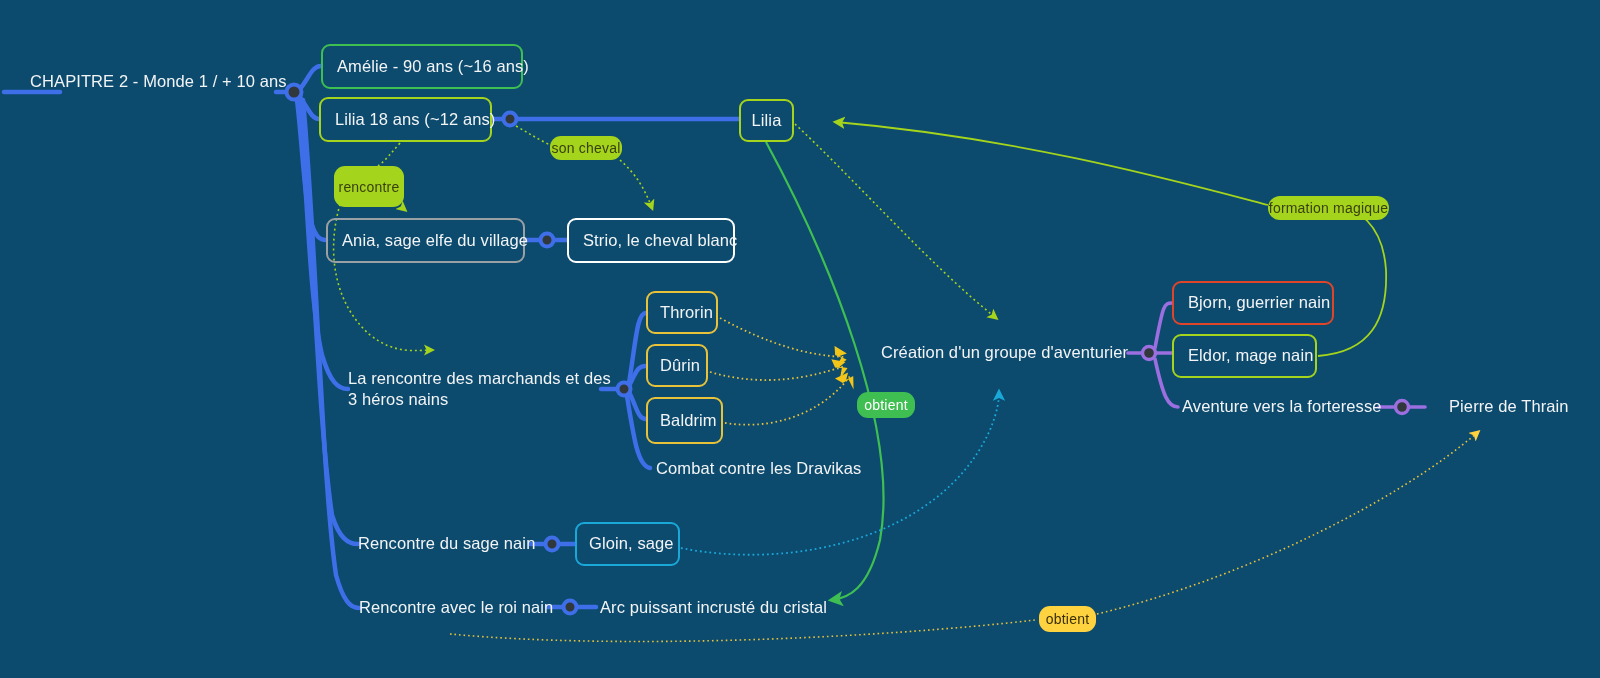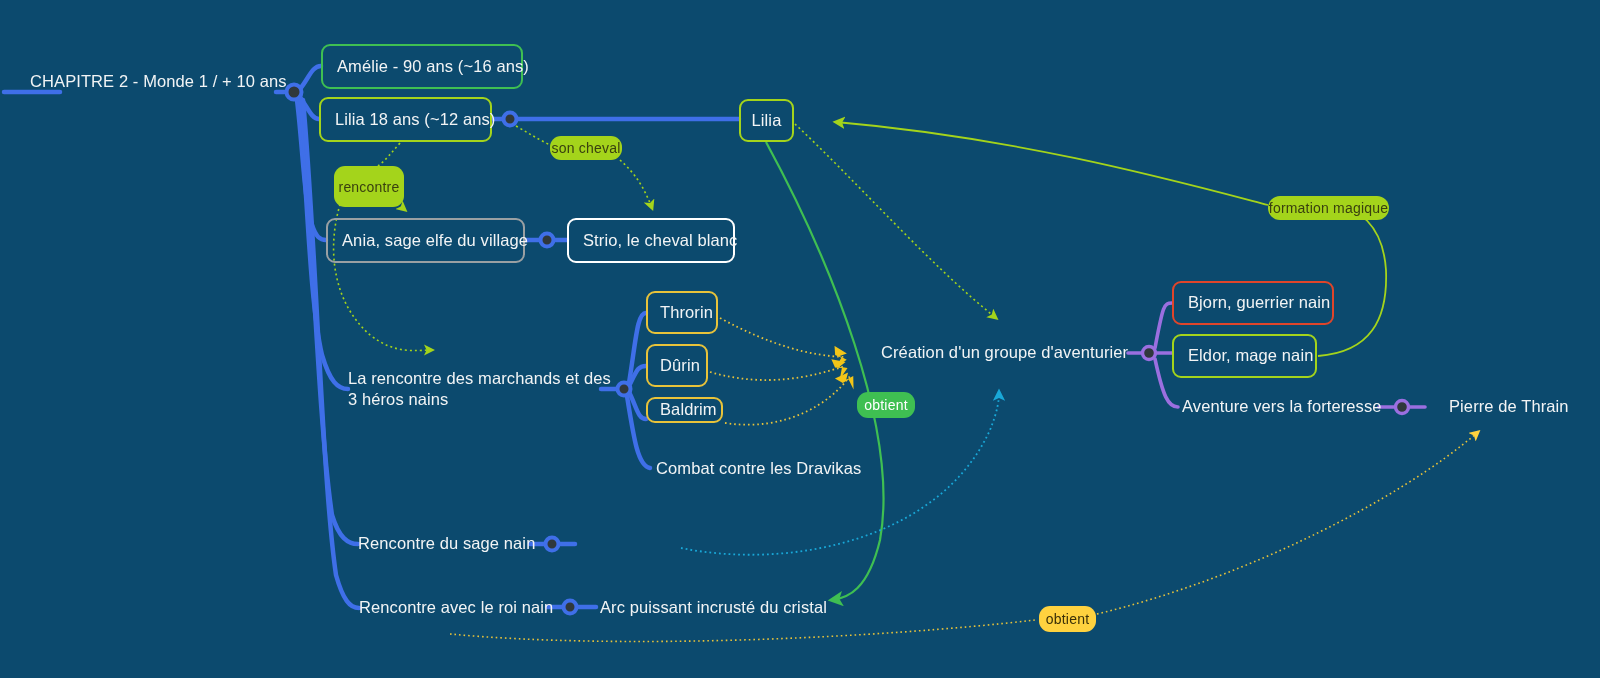--- a/index.html
+++ b/index.html
@@ -187,21 +187,21 @@
   </div>
 
   <div class="node boxed" style="left:646px; top:291px; width:72px; height:43px; border-color:#e8c33a; padding:0 12px;">
     <span>Throrin</span>
   </div>
 
   <div class="node boxed" style="left:646px; top:344px; width:62px; height:43px; border-color:#e8c33a; padding:0 12px;">
     <span>Dûrin</span>
   </div>
 
-  <div class="node boxed" style="left:646px; top:397px; width:77px; height:26px; border-color:#e8c33a; padding:0 12px;">
+  <div class="node boxed" style="left:646px; top:397px; width:77px; height:47px; border-color:#e8c33a; padding:0 12px;">
     <span>Baldrim</span>
   </div>
 
   <div class="node plain" style="left:656px; top:457px; width:210px; height:24px;">
     <span>Combat contre les Dravikas</span>
   </div>
 
   <div class="node plain" style="left:881px; top:341px; width:255px; height:24px;">
     <span>Création d'un groupe d'aventurier</span>
   </div>
@@ -219,20 +219,23 @@
   </div>
 
   <div class="node plain" style="left:1429px; top:395px; width:160px; height:24px;margin-left:20px;">
     <span>Pierre de Thrain</span>
   </div>
 
   <div class="node plain" style="left:358px; top:532px; width:180px; height:24px;">
     <span>Rencontre du sage nain</span>
   </div>
 
+  <div class="node boxed" style="left:575px; top:522px; width:105px; height:44px; border-color:#19a8d8; padding:0 12px;">
+    <span>Gloin, sage</span>
+  </div>
 
   <div class="node plain" style="left:600px; top:596px; width:230px; height:24px;">
     <span>Arc puissant incrusté du cristal</span>
   </div>
 
   <div class="node plain" style="left:359px; top:596px; width:195px; height:24px;">
     <span>Rencontre avec le roi nain</span>
   </div>
 
   <div class="tag tag-lime" style="left:334px; top:166px; width:70px; height:41px;">

